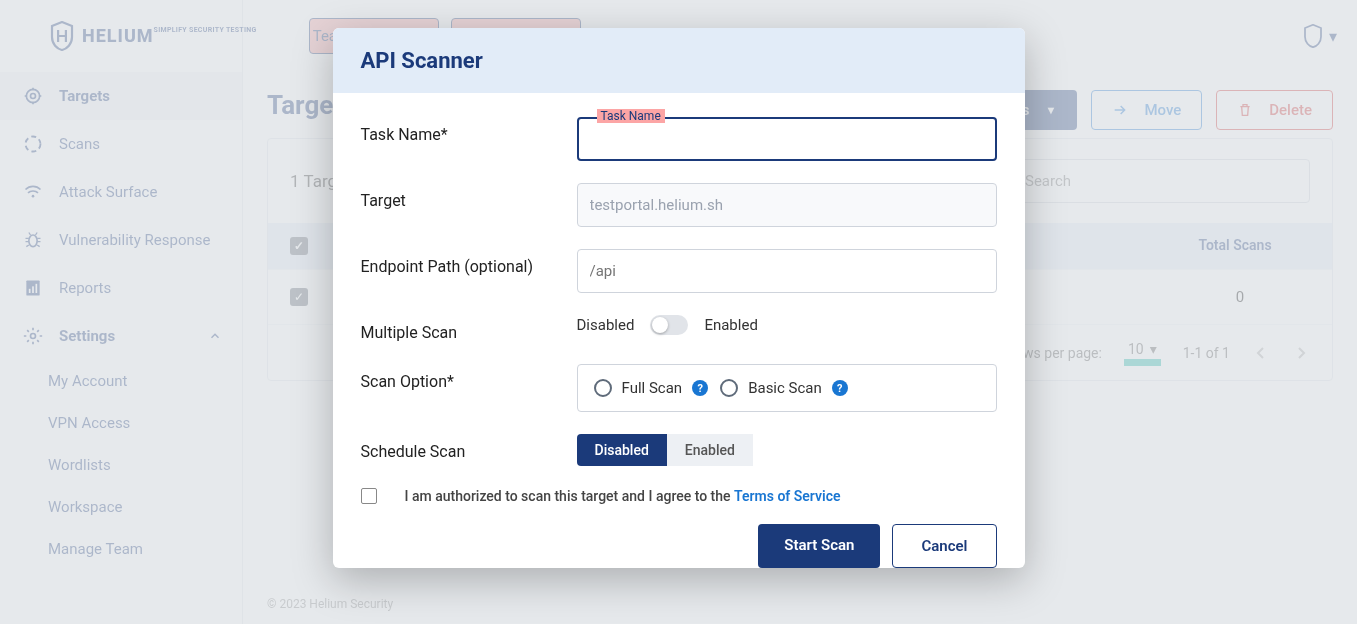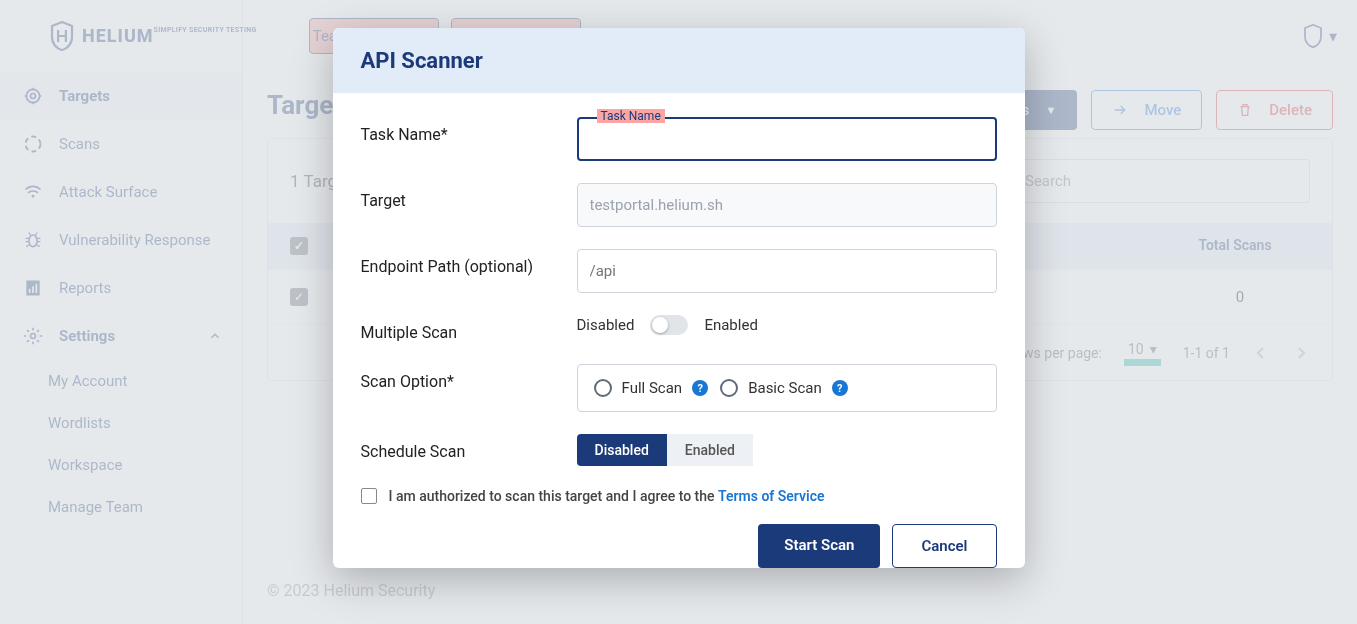--- a/index.html
+++ b/index.html
@@ -44,21 +44,21 @@
 .table-header{display:flex; background:#e3eaf5; color:#1b3a7a; font-weight:600; font-size:14px; padding:14px 22px;}
 .th-check{width:60px;}
 .th-desc{flex:1;}
 .th-scan{width:150px; text-align:center;}
 .row{display:flex; align-items:center; border-top:1px solid #eef1f5; padding:18px 22px; font-size:15px;}
 .chk{width:18px; height:18px; background:#5c6670; border-radius:3px; display:flex; align-items:center; justify-content:center; color:#fff; font-size:12px;}
 .row .scancount{margin-left:auto; width:140px; text-align:center;}
 .pager{display:flex; align-items:center; justify-content:flex-end; gap:22px; padding:14px 22px; color:#555; font-size:14px; border-top:1px solid #eef1f5;}
 .pager .sel{display:flex; align-items:center; gap:6px; border-bottom:7px solid #14b8a6; padding:2px 4px;}
 .pager .navbtn{color:#aaa; cursor:pointer; padding:4px;}
-.footer{position:absolute; bottom:24px; left:267px; font-size:16px; color:#888;}
+.footer{position:absolute; bottom:13px; left:267px; font-size:12px; color:#888;}
 
 
 .overlay{position:absolute; inset:0; background:rgba(221,225,230,0.75); z-index:10;}
 
 
 .modal{position:absolute; top:28px; left:50%; transform:translateX(-50%); width:692px; background:#fff; border-radius:6px; box-shadow:0 12px 40px rgba(0,0,0,0.25); z-index:20; overflow:hidden;}
 .modal-header{background:#e2ecf8; padding:20px 28px; font-size:22px; font-weight:700; color:#1b3a7a;}
 .modal-body{padding:24px 28px 20px 28px;}
 .form-row{display:flex; align-items:flex-start; margin-bottom:22px; gap:16px;}
 .form-label{width:200px; font-size:16px; color:#222; padding-top:8px;}
@@ -71,21 +71,21 @@
 .switch{width:38px; height:20px; background:#e1e4e9; border-radius:10px; position:relative;}
 .switch .knob{position:absolute; left:2px; top:2px; width:16px; height:16px; background:#fff; border-radius:50%; box-shadow:0 1px 3px rgba(0,0,0,0.3);}
 .radio-box{border:1px solid #cfd4dc; border-radius:4px; padding:14px 16px; display:flex; gap:12px;}
 .radio-opt{display:flex; align-items:center; gap:10px; font-size:15px; color:#333;}
 .radio{width:18px; height:18px; border:2px solid #5f6b7a; border-radius:50%;}
 .help{width:16px; height:16px; background:#1976d2; color:#fff; border-radius:50%; font-size:11px; font-weight:700; display:flex; align-items:center; justify-content:center;}
 .seg{display:flex; border-radius:4px; overflow:hidden;}
 .seg .segbtn{padding:8px 18px; font-size:14px; font-weight:500;}
 .seg .on{background:#1b3a7a; color:#fff;}
 .seg .off{background:#edf0f4; color:#555;}
-.auth-row{display:flex; align-items:center; gap:12px; font-size:14px; color:#444; font-weight:500;}
+.auth-row{display:flex; align-items:center; gap:28px; font-size:14px; color:#444; font-weight:500;}
 .chkbox{width:16px; height:16px; border:1.5px solid #888; border-radius:2px;}
 .tos-link{color:#1976d2; font-weight:600;}
 .modal-footer{display:flex; justify-content:flex-end; gap:12px; padding:0 28px 0 28px;}
 .btn-start{background:#1b3a7a; color:#fff; padding:12px 26px; border-radius:4px; font-weight:600; font-size:15px;}
 .btn-cancel{background:#fff; color:#1b3a7a; border:1.5px solid #1b3a7a; padding:12px 28px; border-radius:4px; font-weight:600; font-size:15px;}
 
 svg{display:block;}
 </style>
 </head>
 <body>
@@ -177,20 +177,21 @@
           </svg>
         </span>
       <span>Settings</span>
       <span class="chev">
           <svg width="14" height="14" viewBox="0 0 24 24">
             <path d="M6 15l6-6 6 6" fill="none" stroke="#1b3a7a" stroke-width="2.5"></path>
           </svg>
         </span>
     </div>
     <div class="side-sub"><span>My Account</span></div>
+    <div class="side-sub"><span>VPN Access</span></div>
     <div class="side-sub"><span>Wordlists</span></div>
     <div class="side-sub"><span>Workspace</span></div>
     <div class="side-sub"><span>Manage Team</span></div>
   </div>
 
   <div class="main">
     <div class="page-title">Targets</div>
 
     <div class="top-actions">
       <div class="btn btn-primary">

